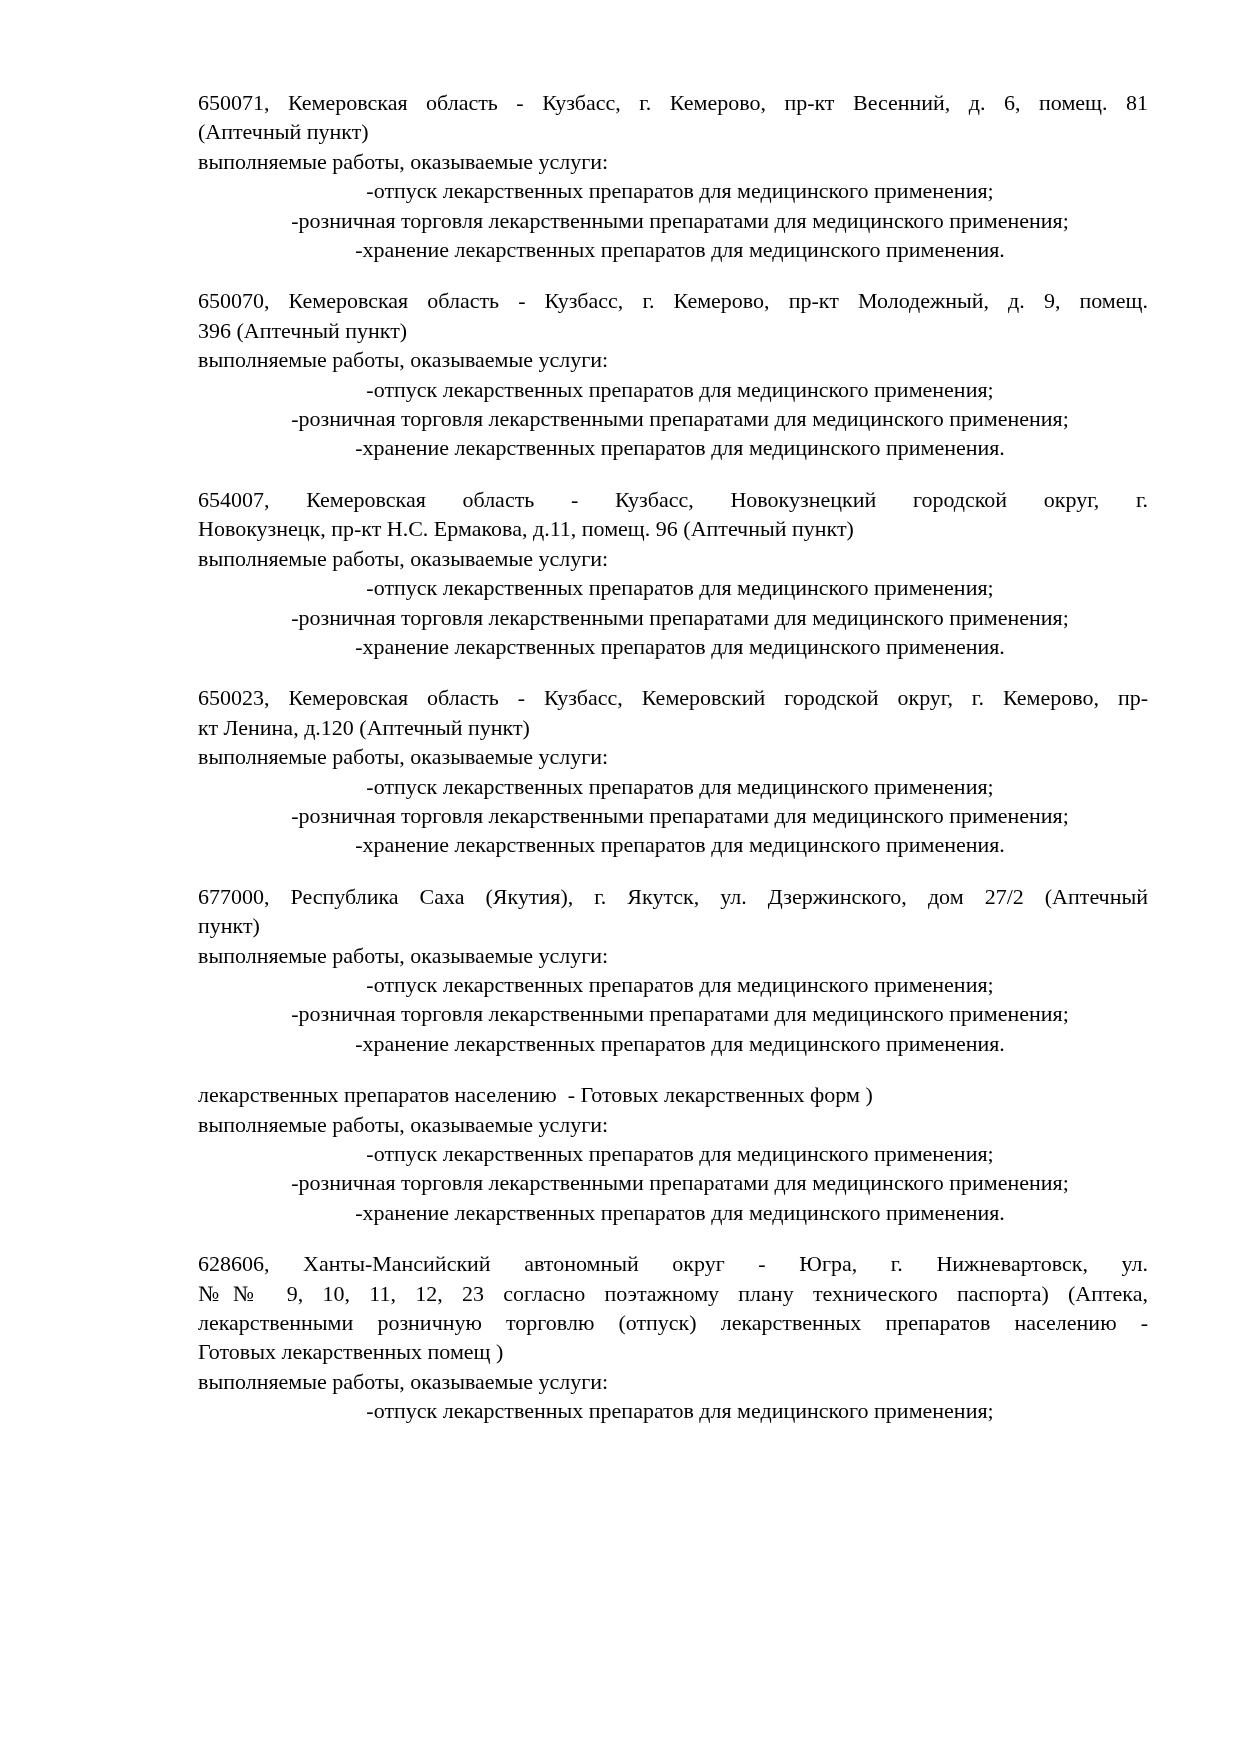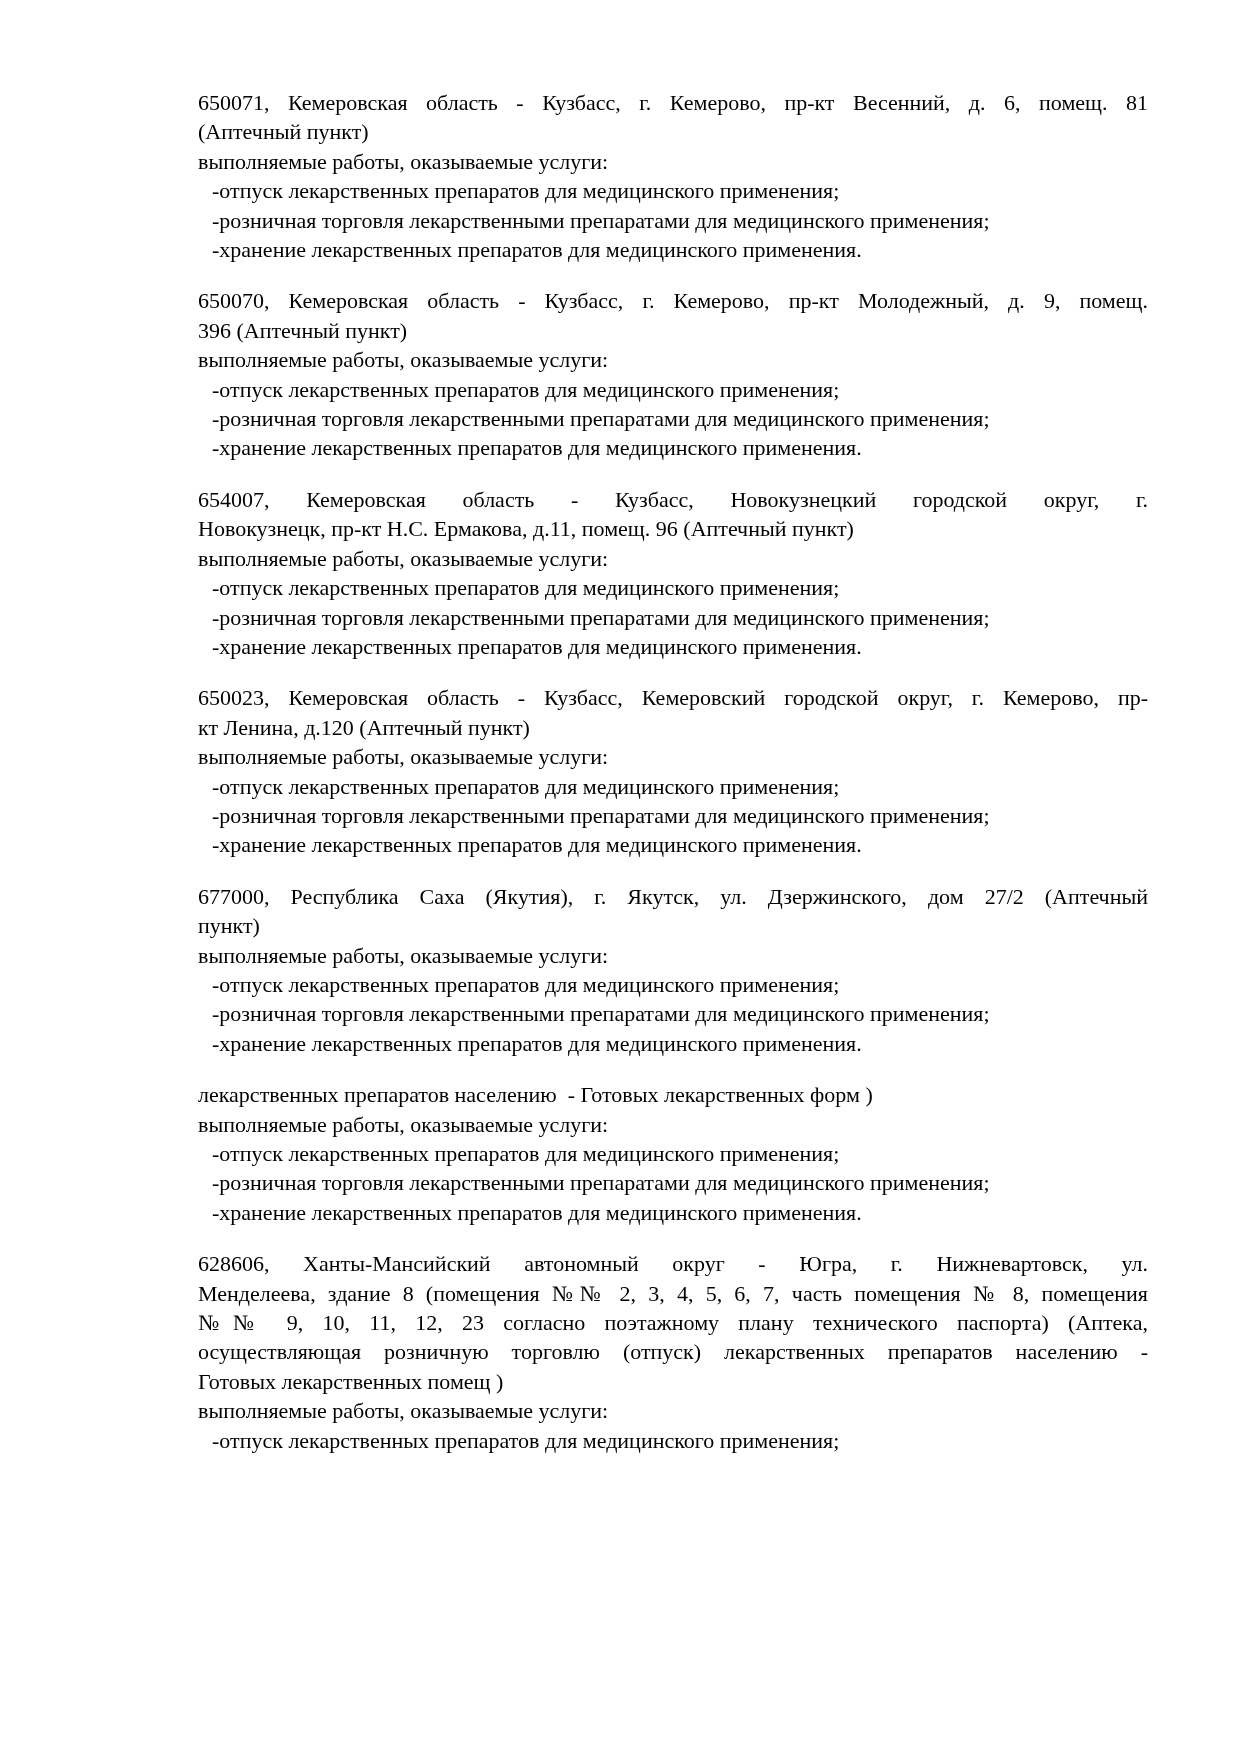--- a/index.html
+++ b/index.html
@@ -31,20 +31,21 @@
     white-space: pre-wrap; 
   }
   .line.j {
     
     white-space: normal;
     text-align: justify;
     text-align-last: justify;
   }
   .line.svc {
     padding-left: 14px; 
+    text-align: center;
   }
 </style>
 </head>
 <body>
 
 <div class="page">
   <div class="doc">
       <div class="block">
         <div class="line j">650071, Кемеровская область - Кузбасс, г. Кемерово, пр-кт Весенний, д. 6, помещ. 81</div>
         <div class="line">(Аптечный пункт)</div>
@@ -87,21 +88,20 @@
       </div>
       <div class="block">
         <div class="line">лекарственных препаратов населению  - Готовых лекарственных форм )</div>
         <div class="line">выполняемые работы, оказываемые услуги:</div>
         <div class="line svc">-отпуск лекарственных препаратов для медицинского применения;</div>
         <div class="line svc">-розничная торговля лекарственными препаратами для медицинского применения;</div>
         <div class="line svc">-хранение лекарственных препаратов для медицинского применения.</div>
       </div>
       <div class="block">
         <div class="line j">628606, Ханты-Мансийский автономный округ - Югра, г. Нижневартовск, ул.</div>
-        <div class="line j">Менделеева, здание 8 (помещения №№ 2, 3, 4, 5, 6, 7, часть помещения № 8, помещения</div>
         <div class="line j">№№ 9, 10, 11, 12, 23 согласно поэтажному плану технического паспорта) (Аптека,</div>
-        <div class="line j">осуществляющая розничную торговлю (отпуск) лекарственных препаратов населению  -</div>
+        <div class="line j">лекарственными розничную торговлю (отпуск) лекарственных препаратов населению  -</div>
         <div class="line">Готовых лекарственных помещ )</div>
         <div class="line">выполняемые работы, оказываемые услуги:</div>
         <div class="line svc">-отпуск лекарственных препаратов для медицинского применения;</div>
       </div>
     </div>
 </div>
 
 </body></html>

